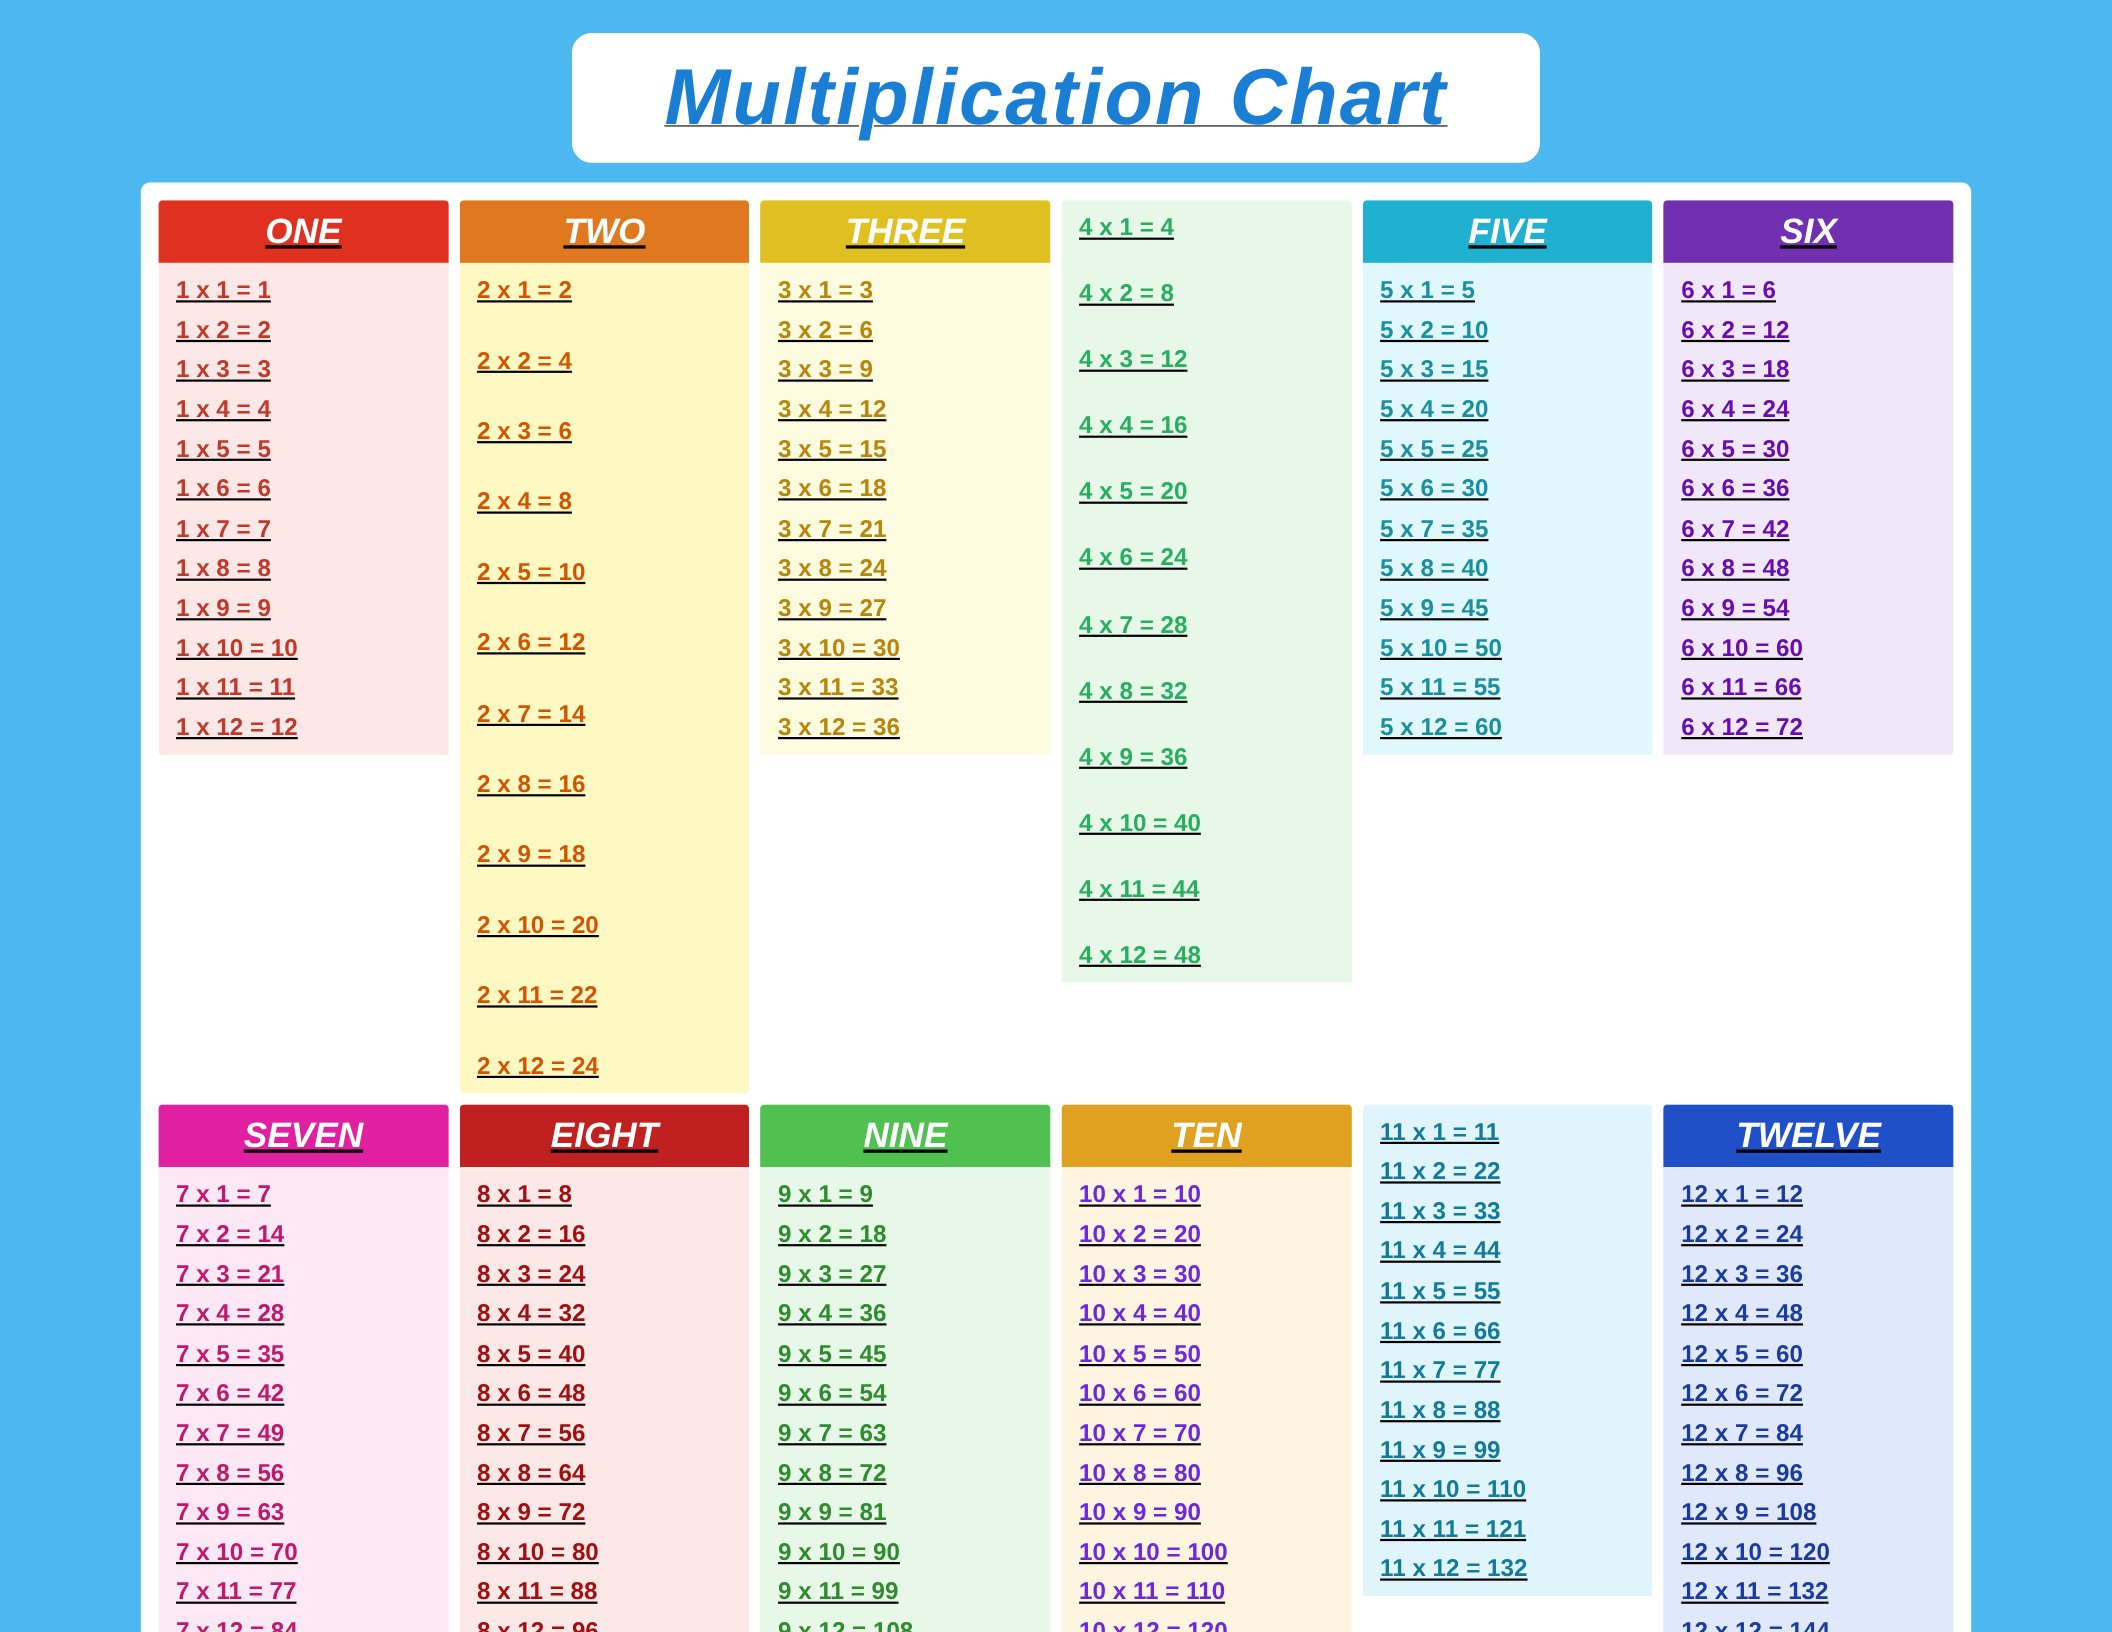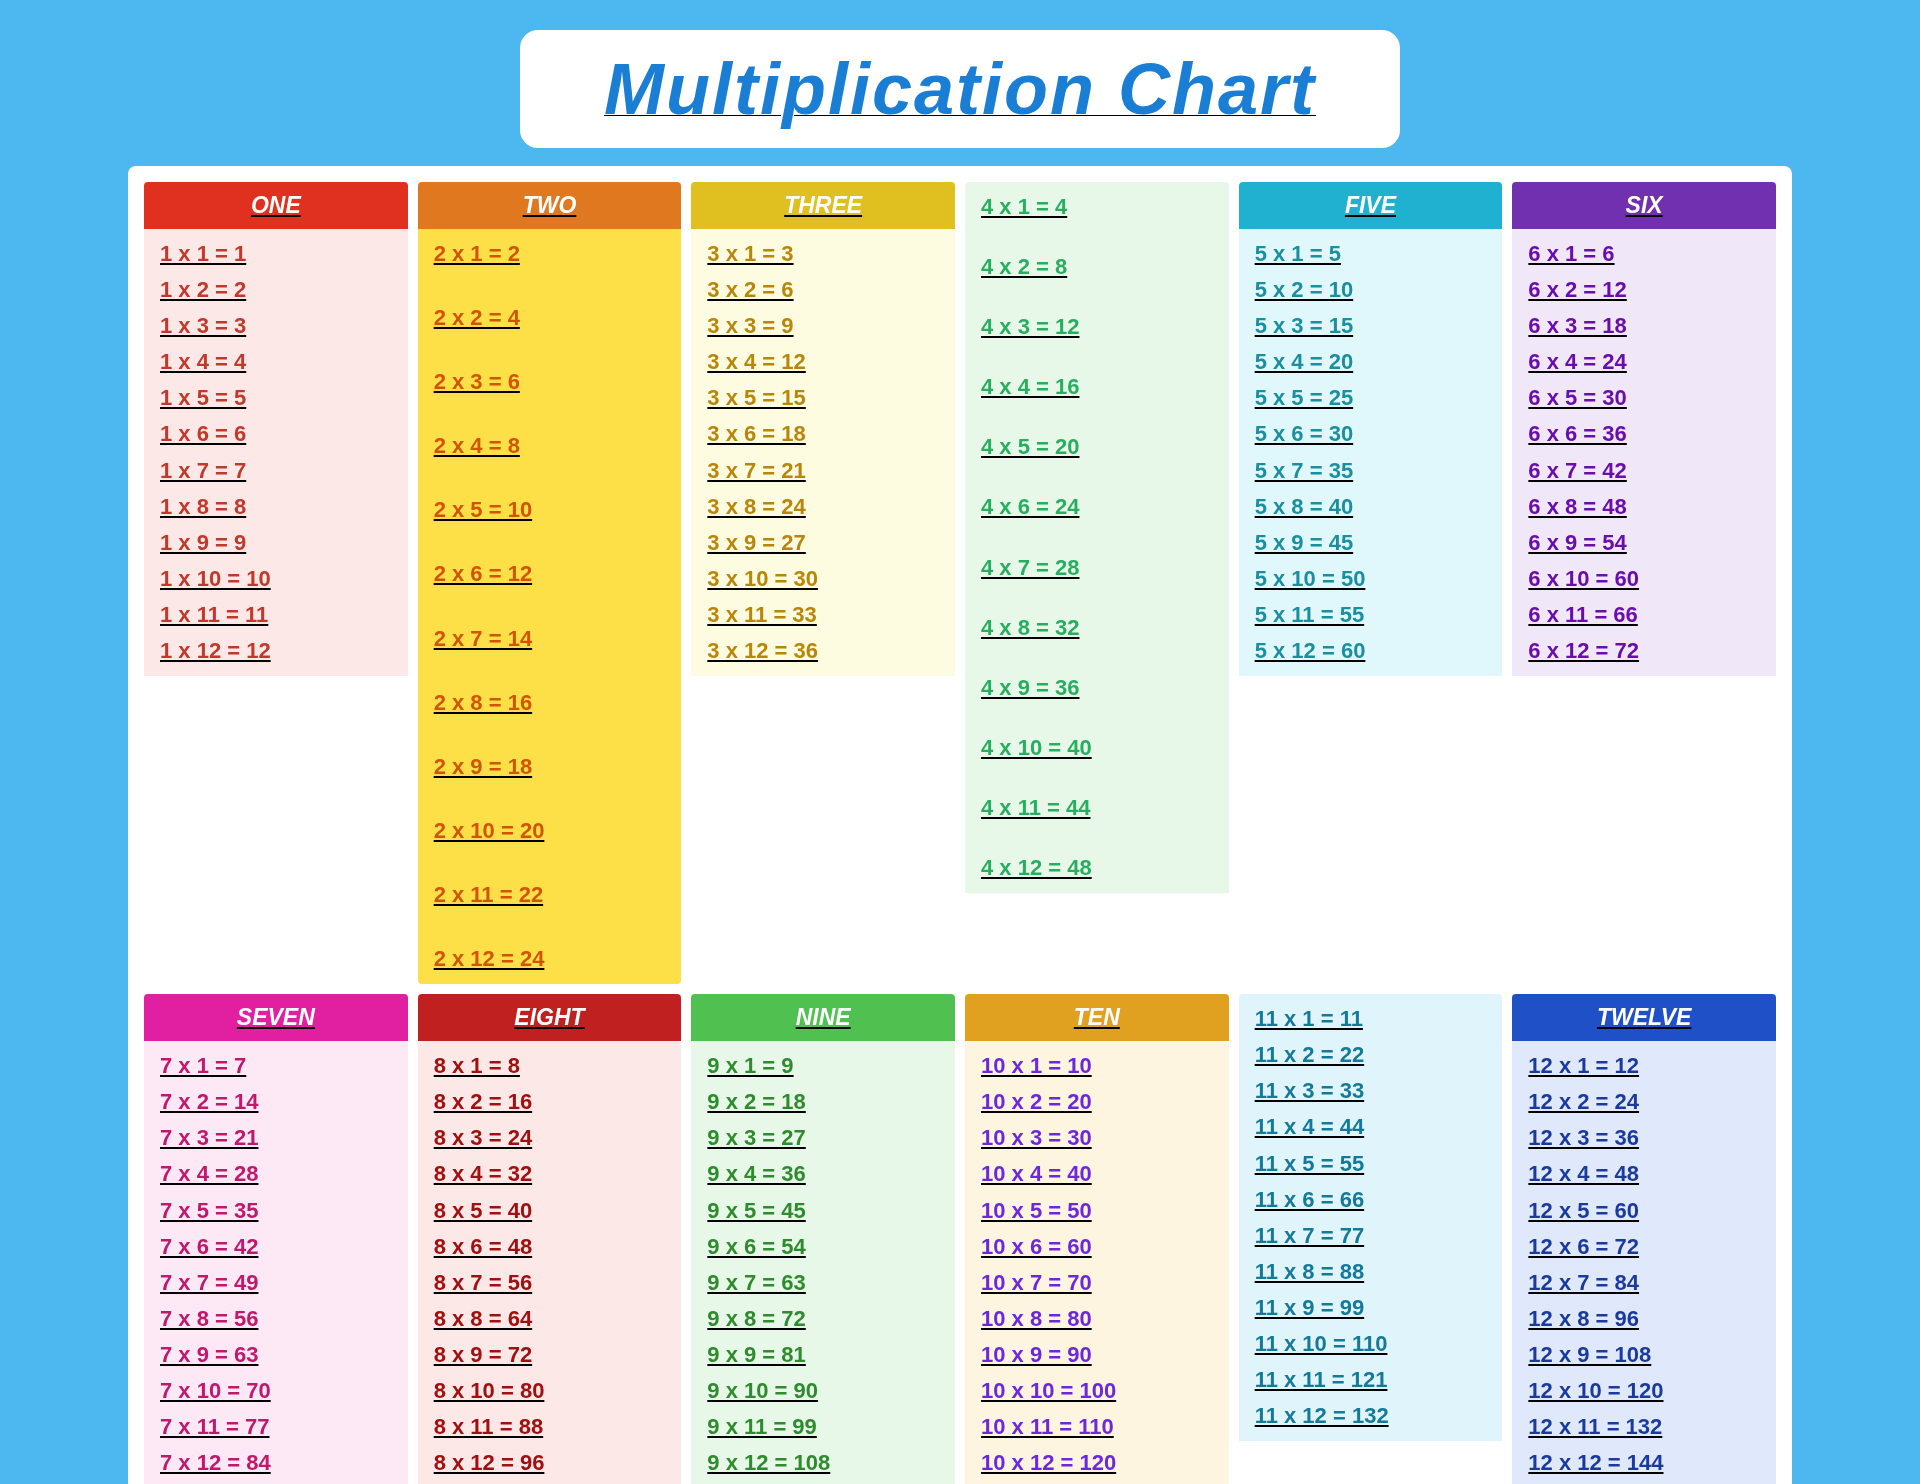--- a/index.html
+++ b/index.html
@@ -49,21 +49,21 @@
       grid-template-rows: repeat(2, auto);
       gap: 10px;
     }
     .table-block {
       border-radius: 4px;
       overflow: hidden;
     }
     .table-header {
       text-align: center;
       padding: 10px 4px;
-      font-size: 23px;
+      font-size: 32px;
       font-weight: 900;
       font-style: italic;
       color: white;
     }
     .table-body {
       padding: 8px 16px;
       display: flex;
       flex-direction: column;
       gap: 2px;
     }
@@ -72,21 +72,21 @@
       font-weight: 700;
       color: #333;
       line-height: 1.55;
     }
     
     .block-one .table-header { background-color: #e03020; }
     .block-one .table-body { background-color: #fde8e8; }
     .block-one .table-row-item { color: #c0392b; }
 
     .block-two .table-header { background-color: #e07820; }
-    .block-two .table-body { background-color: #fde047; gap: 30px; }
+    .block-two .table-body { background-color: #fef9c3; gap: 30px; }
     .block-two .table-row-item { color: #d35400; }
 
     .block-three .table-header { background-color: #e0c020; }
     .block-three .table-body { background-color: #fdfbe0; }
     .block-three .table-row-item { color: #b8860b; }
 
     .block-four .table-header { background-color: #3aaa3a; }
     .block-four .table-body { background-color: #e8f8e8; gap: 26px; }
     .block-four .table-row-item { color: #27ae60; }
 

